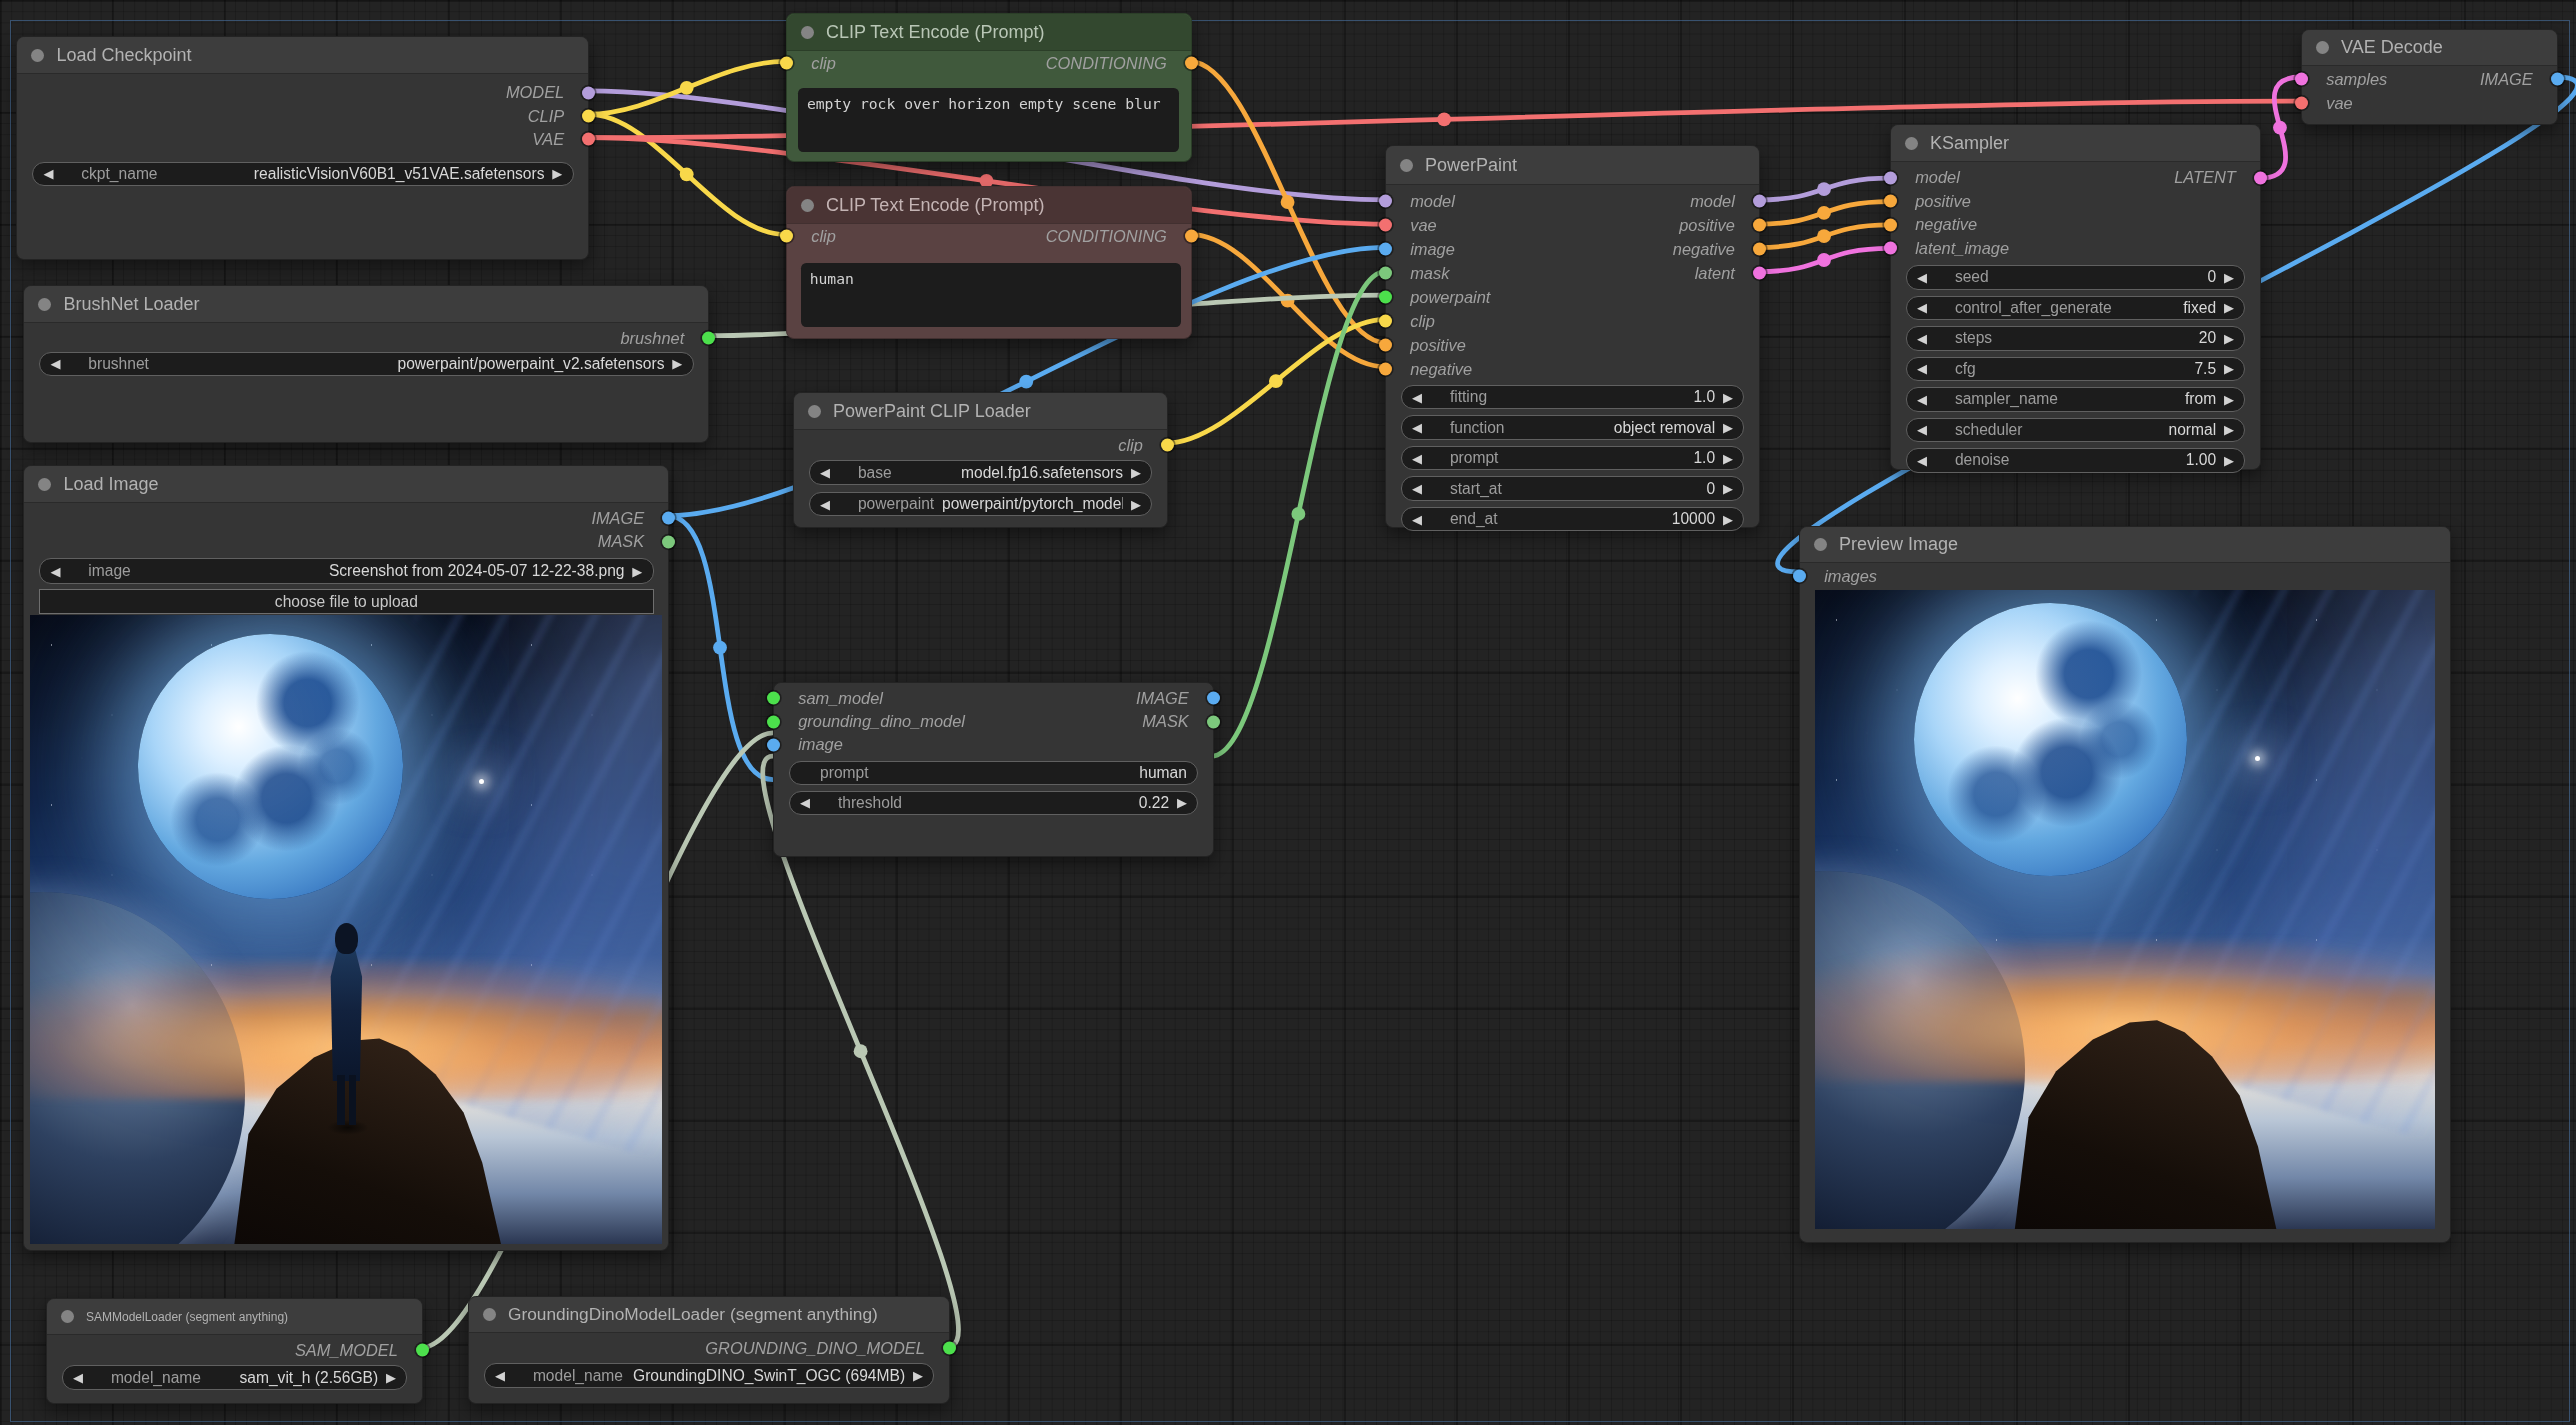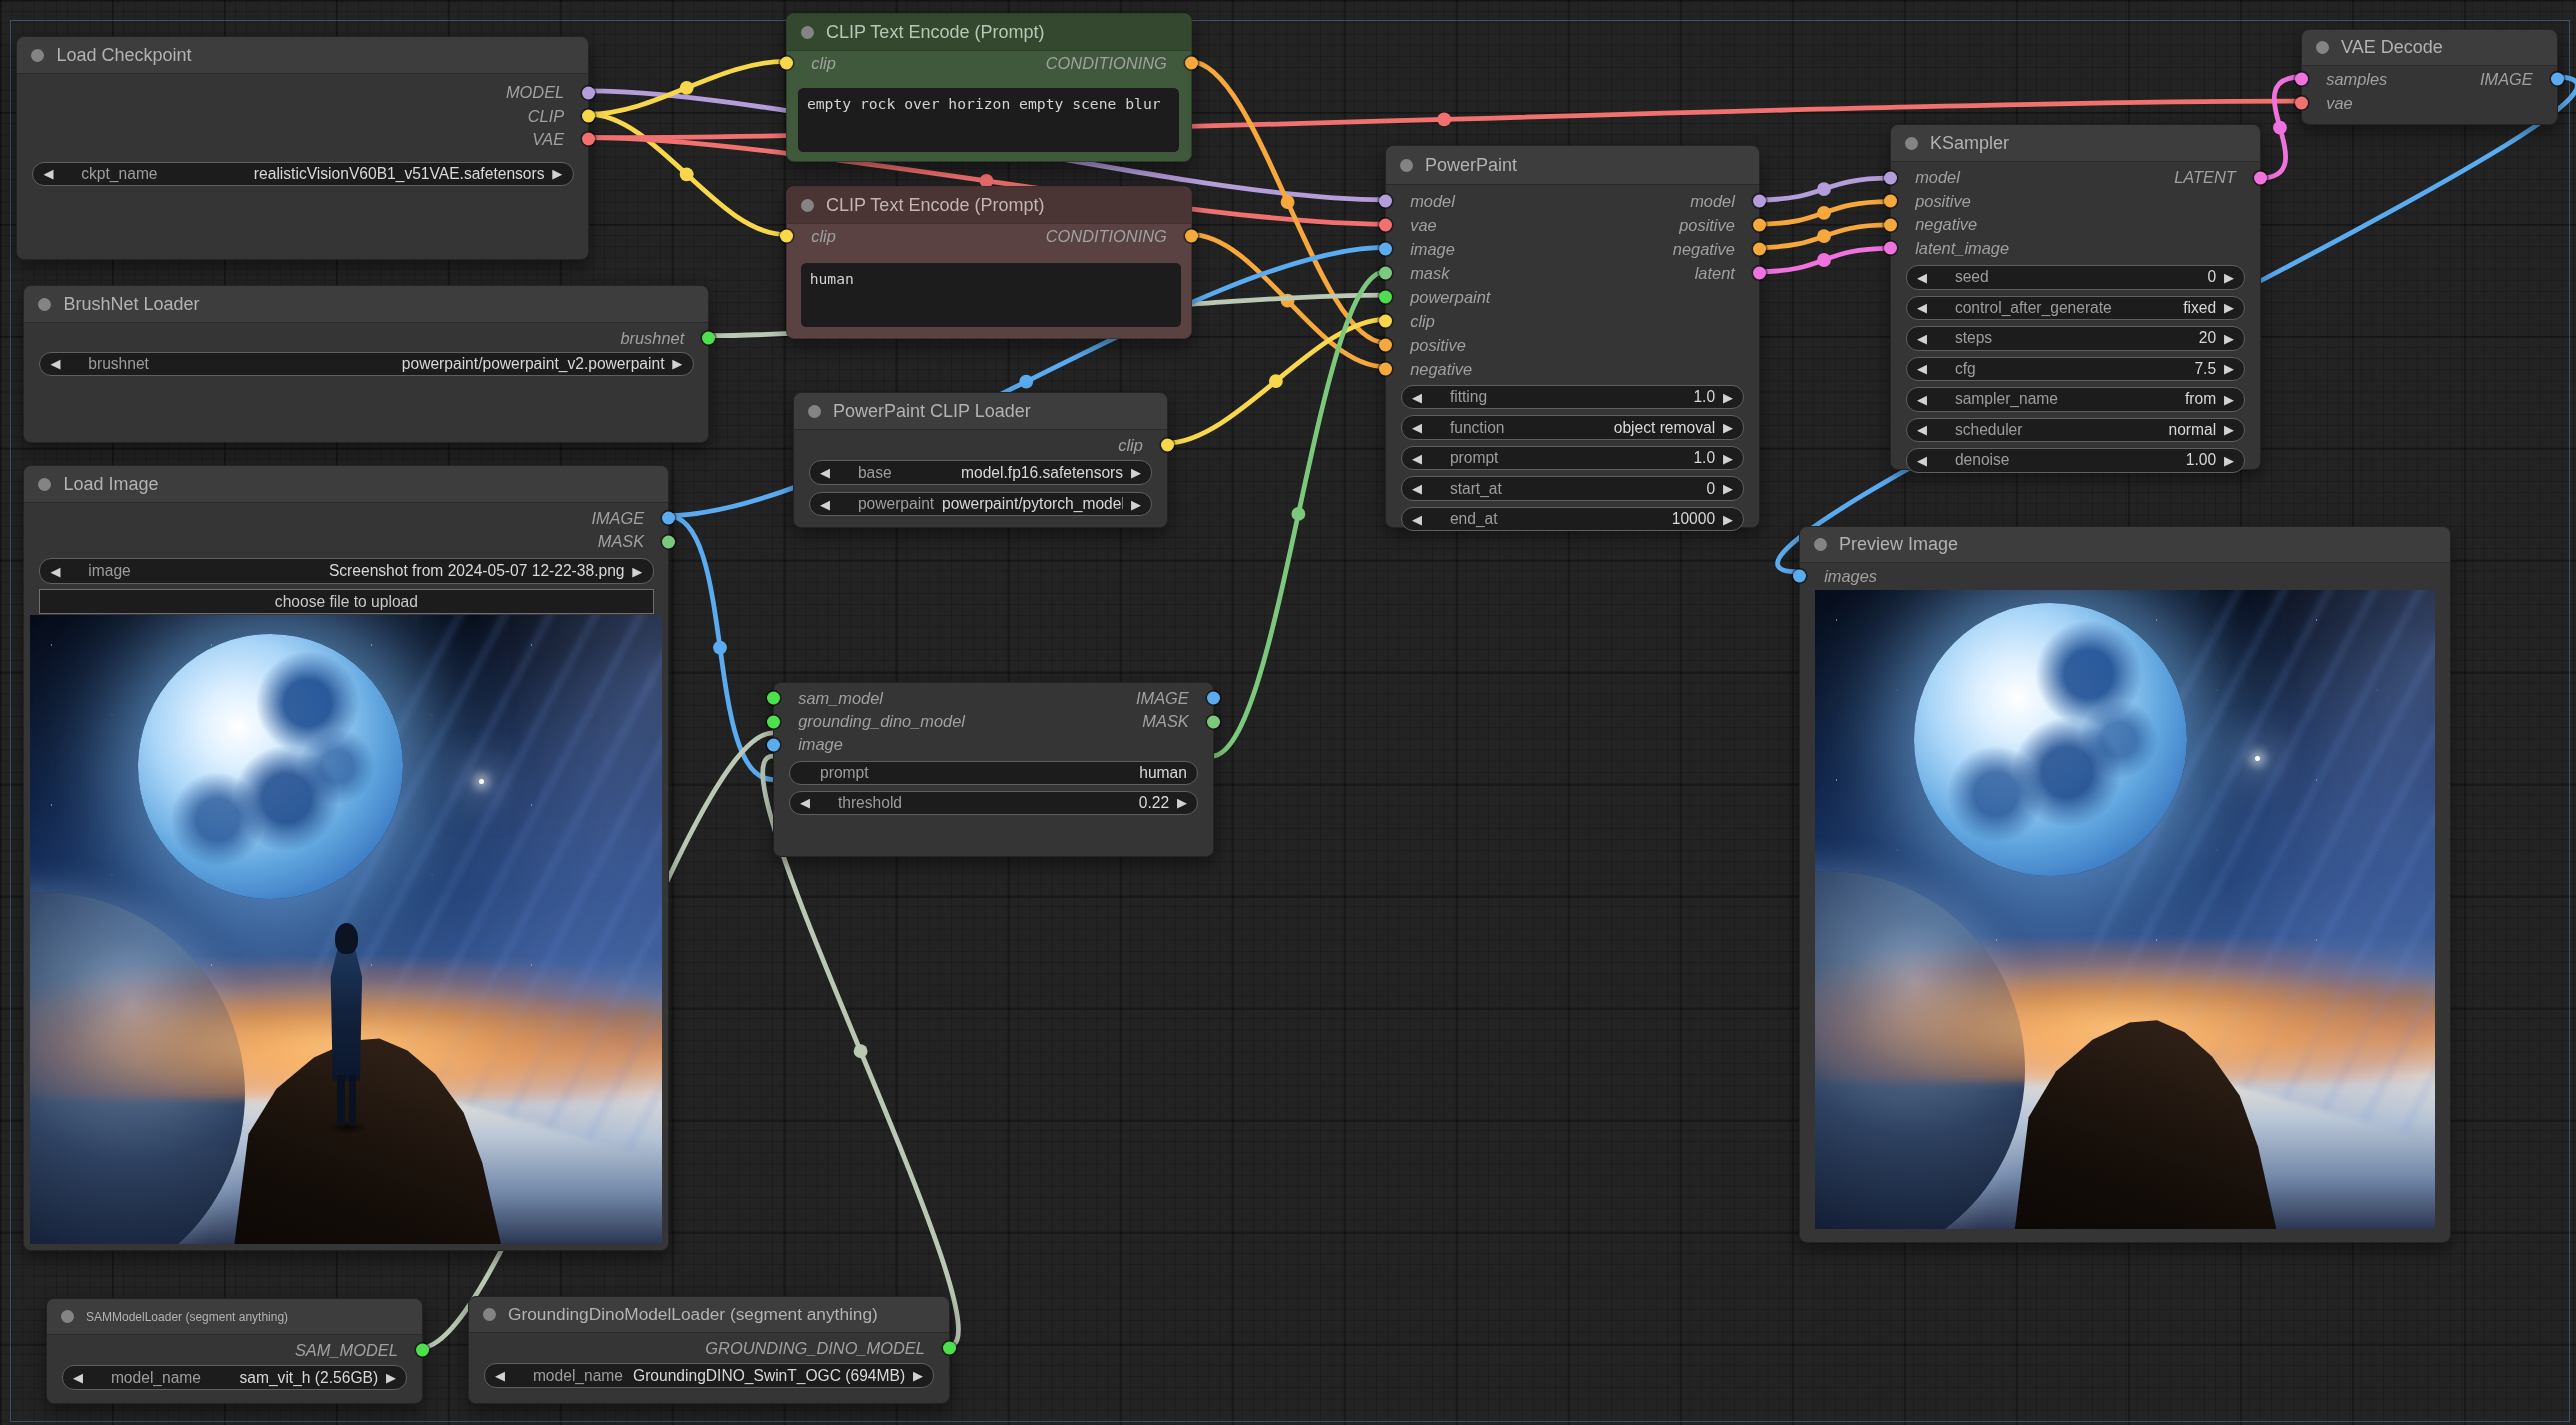--- a/index.html
+++ b/index.html
@@ -240,21 +240,21 @@
     <div class="row">
         <span class="sl out">
           <span>brushnet</span>
         </span>
         <i class="dot out-dot c-grn"></i>
       </div>
   </div>
   <div class="widget" style="margin-top:1.7px">
     <span class="w-arrow">◀</span>
     <span class="w-label">brushnet</span>
-    <span class="w-value">powerpaint/powerpaint_v2.powerpaint</span>
+    <span class="w-value">powerpaint/powerpaint_v2.safetensors</span>
     <span class="w-arrow">▶</span>
   </div>
 </div>
 
 <div class="node" style="left:793px;top:392px;width:373px;height:134px">
   <div class="nhead">
     <span class="tdot"></span>
     <span>PowerPaint CLIP Loader</span>
   </div>
   <div class="rows">

